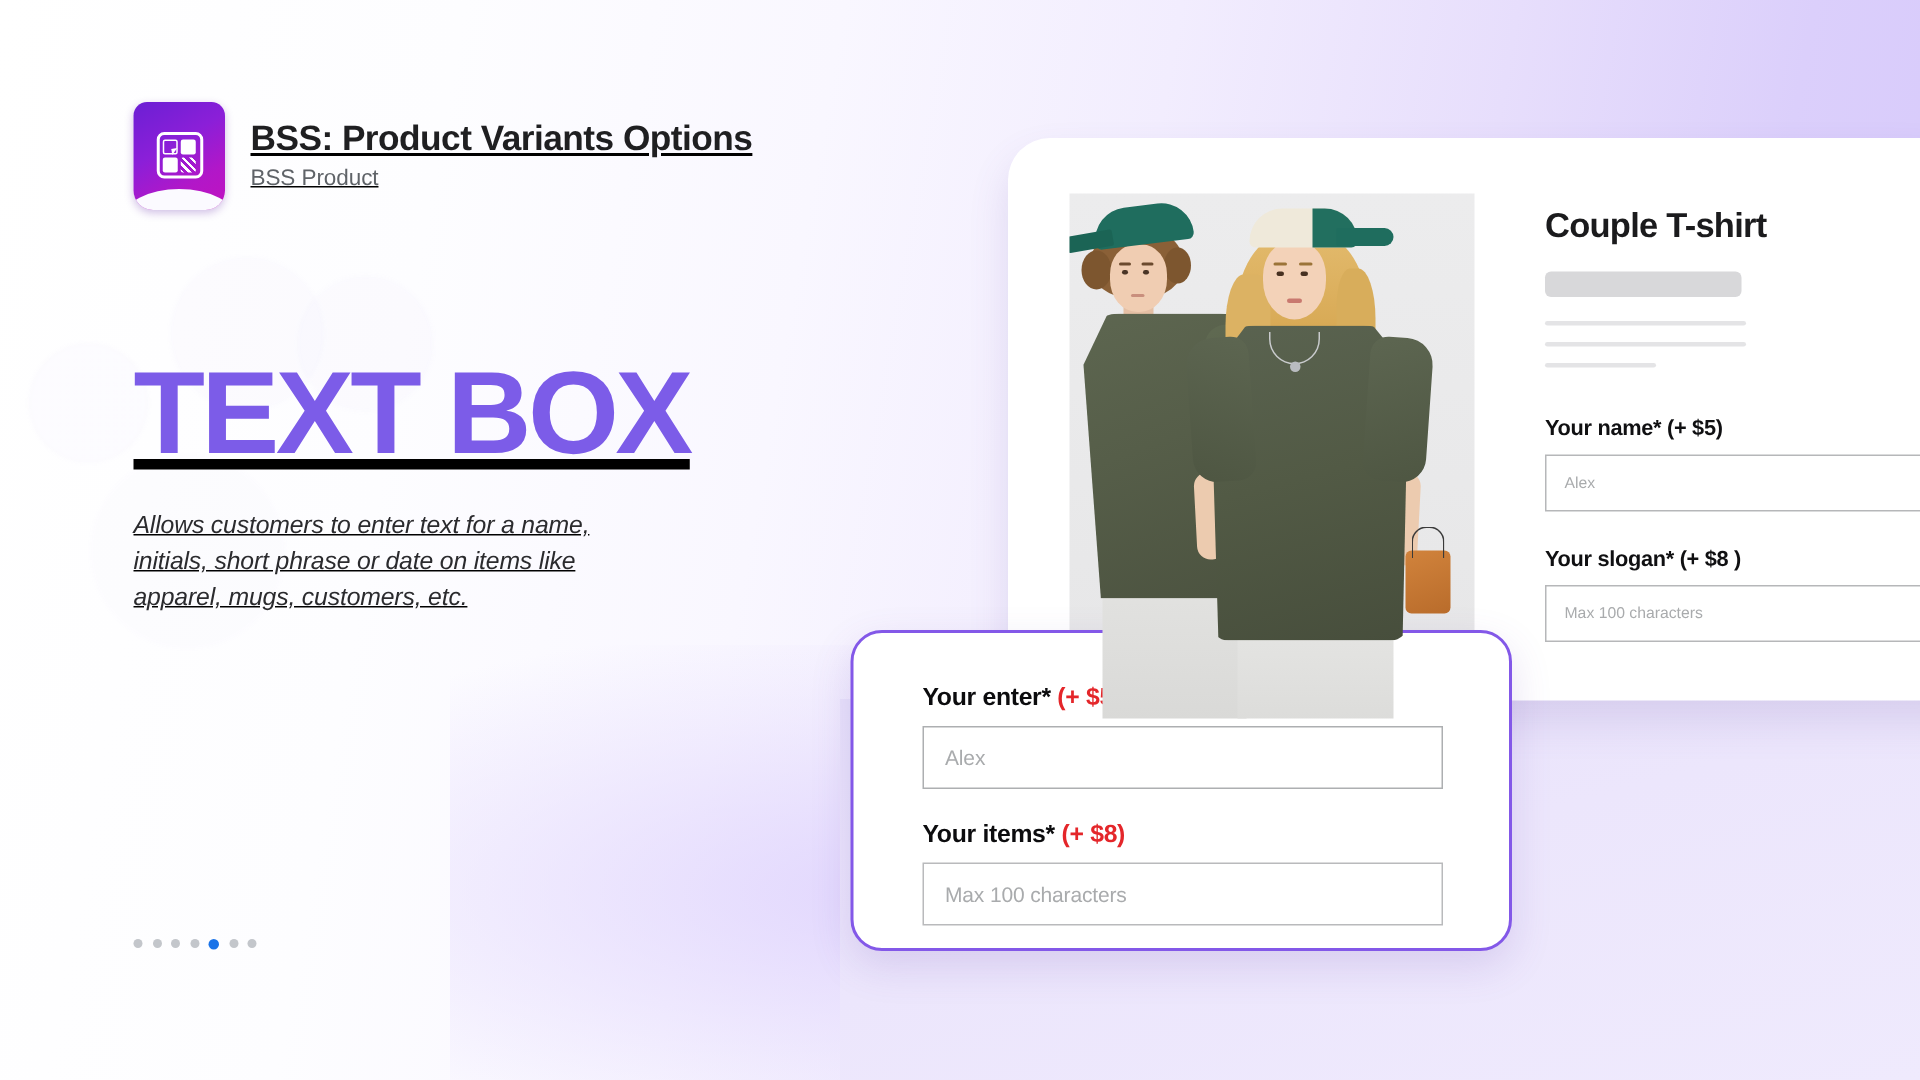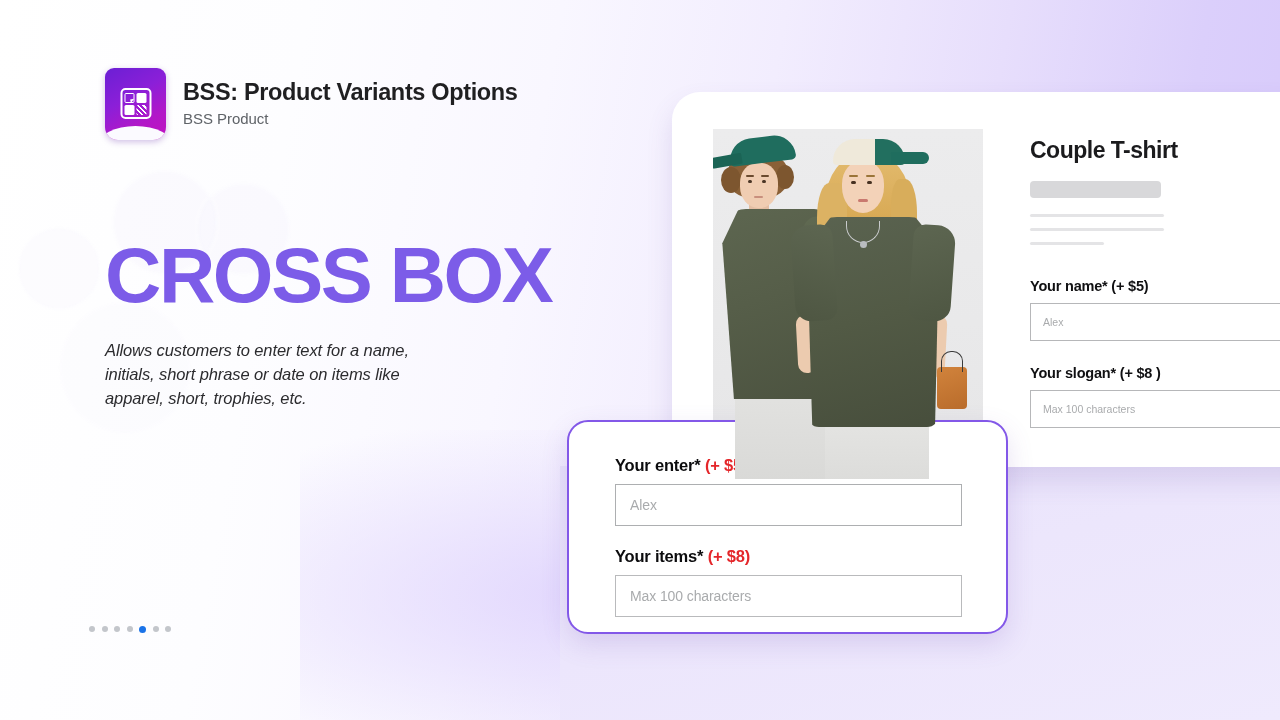--- a/index.html
+++ b/index.html
@@ -38,21 +38,21 @@
     position:absolute; left:300px; top:430px; width:760px; height:330px;
     background:radial-gradient(ellipse at 40% 50%, rgba(222,210,253,.85) 0%, rgba(230,221,253,.35) 55%, rgba(255,255,255,0) 78%);
   }
   
   .bg-lower-right{
     position:absolute; left:560px; top:466px; right:0; bottom:0;
     background:linear-gradient(165deg,#e8e2fb 0%, #ece6fc 45%, #efeafd 100%);
   }
 
   
-  .left-col{ position:absolute; left:105px; top:68px; width:470px; }
+  .left-col{ position:absolute; left:89px; top:68px; width:470px;text-decoration:underline; }
 
   .brand{ display:flex; align-items:center; gap:17px; }
   .brand-logo{
     width:61px; height:72px; flex:none; position:relative;
     border-radius:9px 9px 13px 13px;
     background:linear-gradient(150deg,#6b1fd4 0%, #8b1fd8 40%, #b217c8 72%, #c112c0 100%);
     box-shadow:0 2px 6px rgba(90,30,160,.28);
     overflow:hidden;
   }
   
@@ -313,24 +313,24 @@
       </div>
       <div class="logo-word">BSS</div>
     </div>
     <div class="brand-text">
       <div class="brand-title">BSS: Product Variants Options</div>
       <div class="brand-sub">BSS Product</div>
     </div>
   </div>
 
   <div class="headline-wrap">
-    <div class="headline-1">CROSS BOX</div>
+    <div class="headline-1">TEXT BOX</div>
   </div>
 
-  <div class="desc">Allows customers to enter text for a name, initials, short phrase or date on items like apparel, short, trophies, etc.</div>
+  <div class="desc">Allows customers to enter text for a name, initials, short phrase or date on items like apparel, mugs, customers, etc.</div>
 </div>
 
 <div class="dots">
   <span class="dot"></span>
   <span class="dot"></span>
   <span class="dot"></span>
   <span class="dot"></span>
   <span class="dot active"></span>
   <span class="dot"></span>
   <span class="dot"></span>

